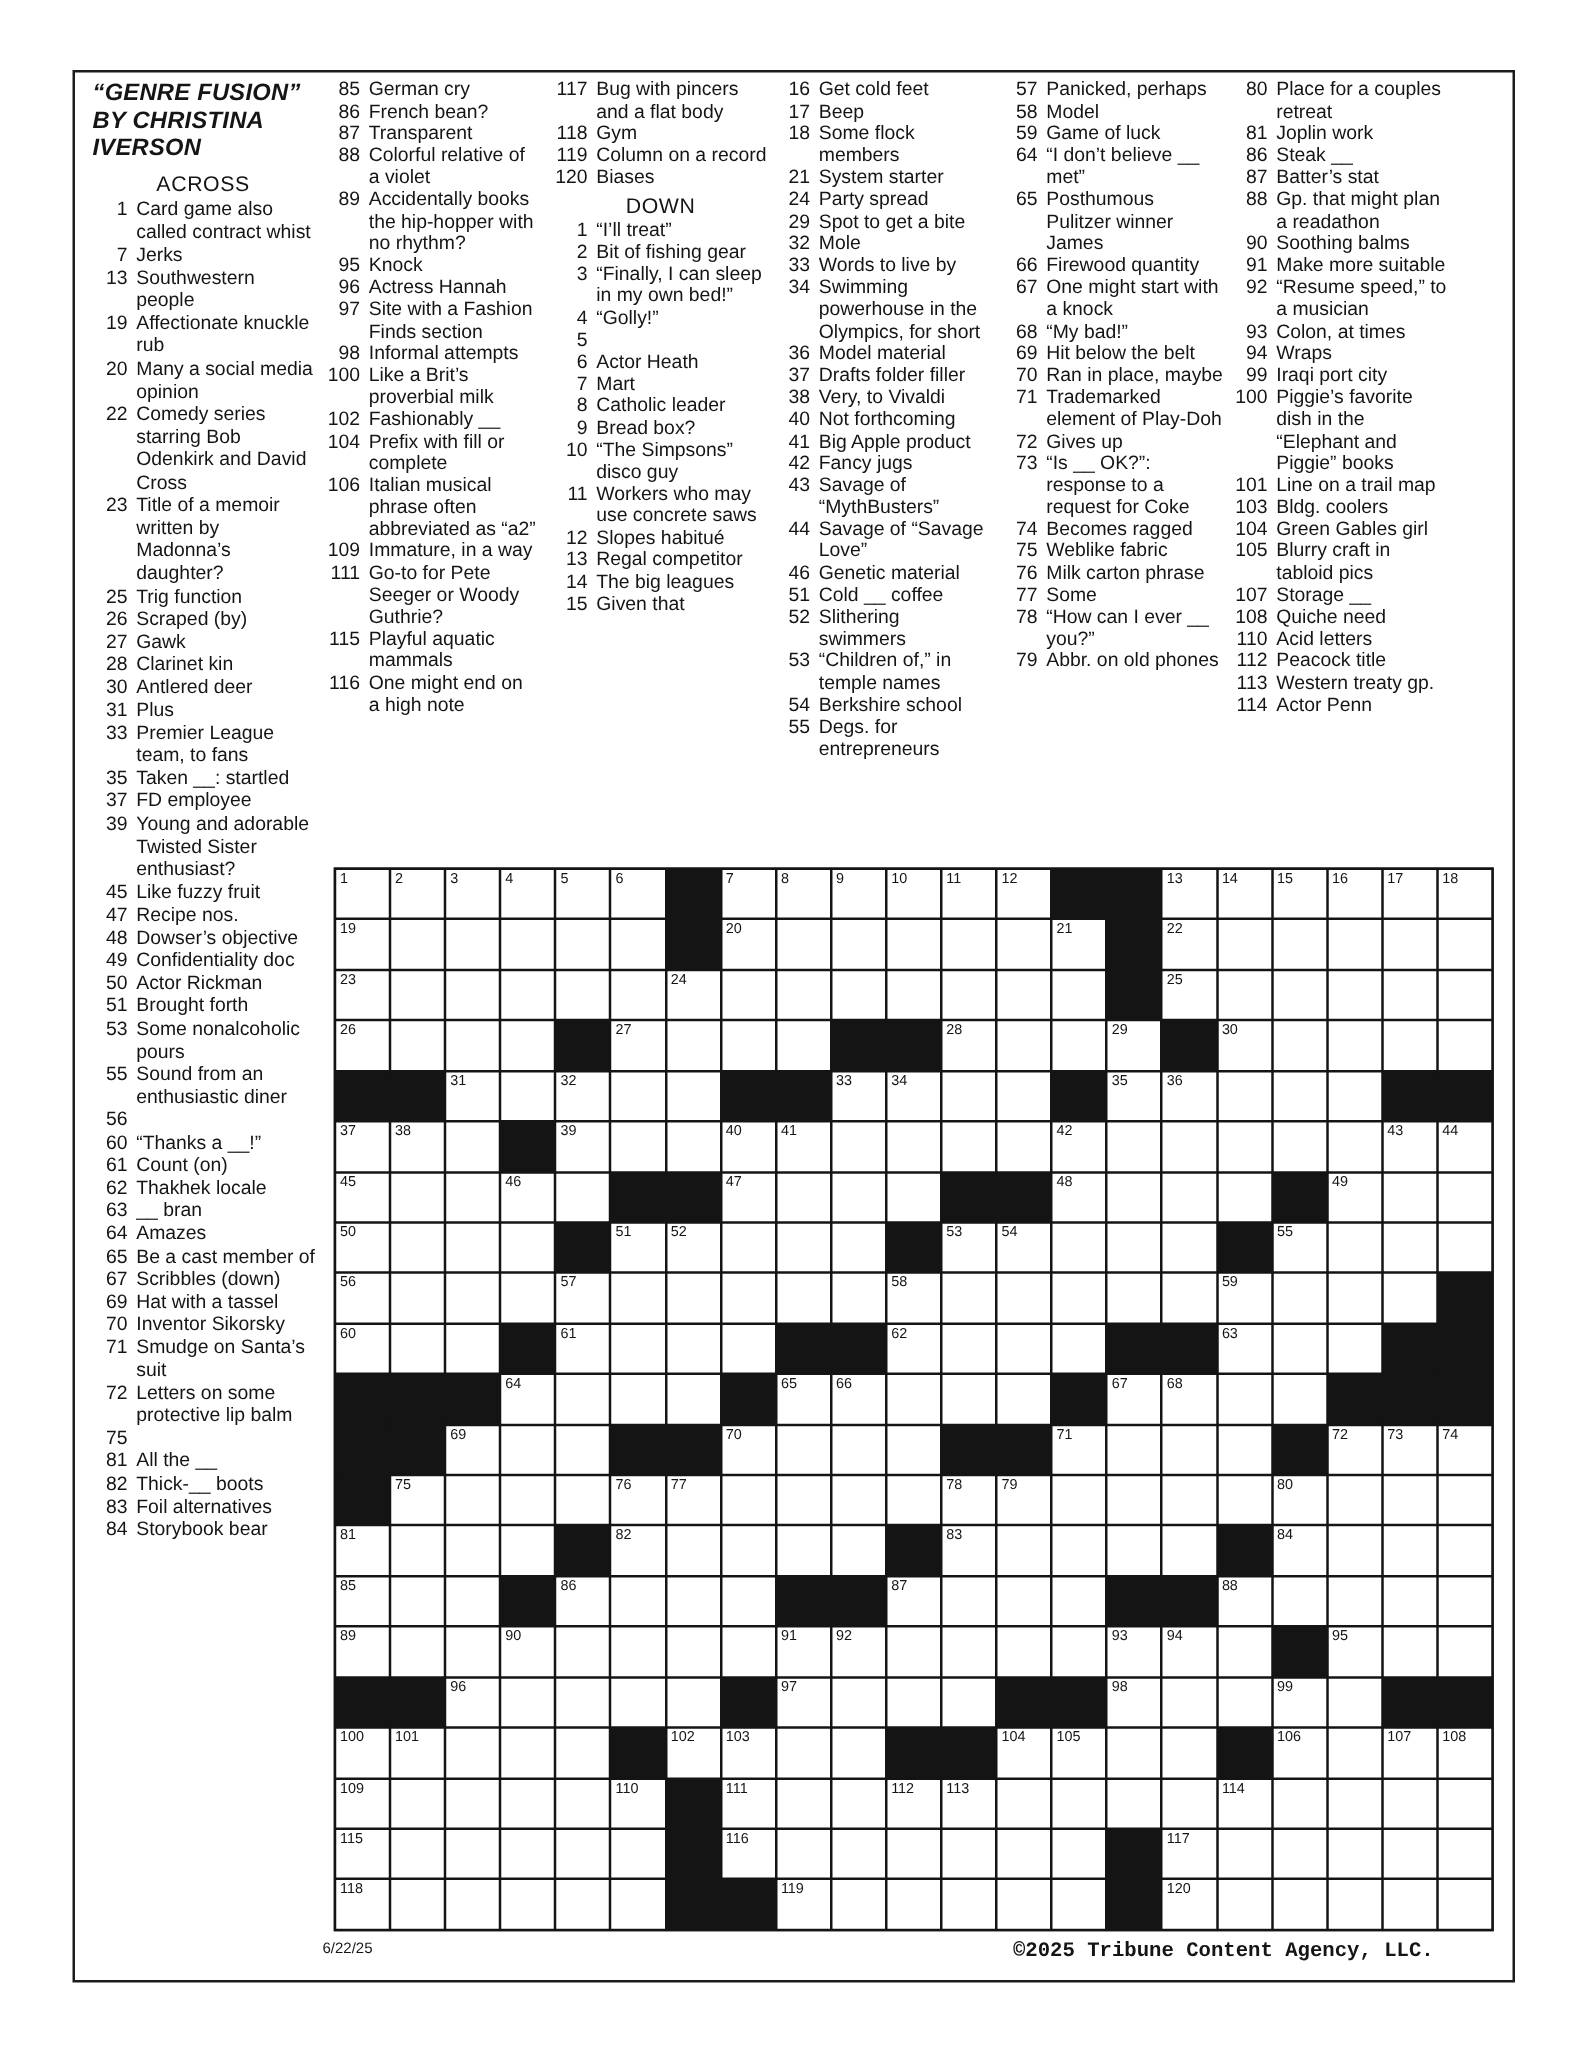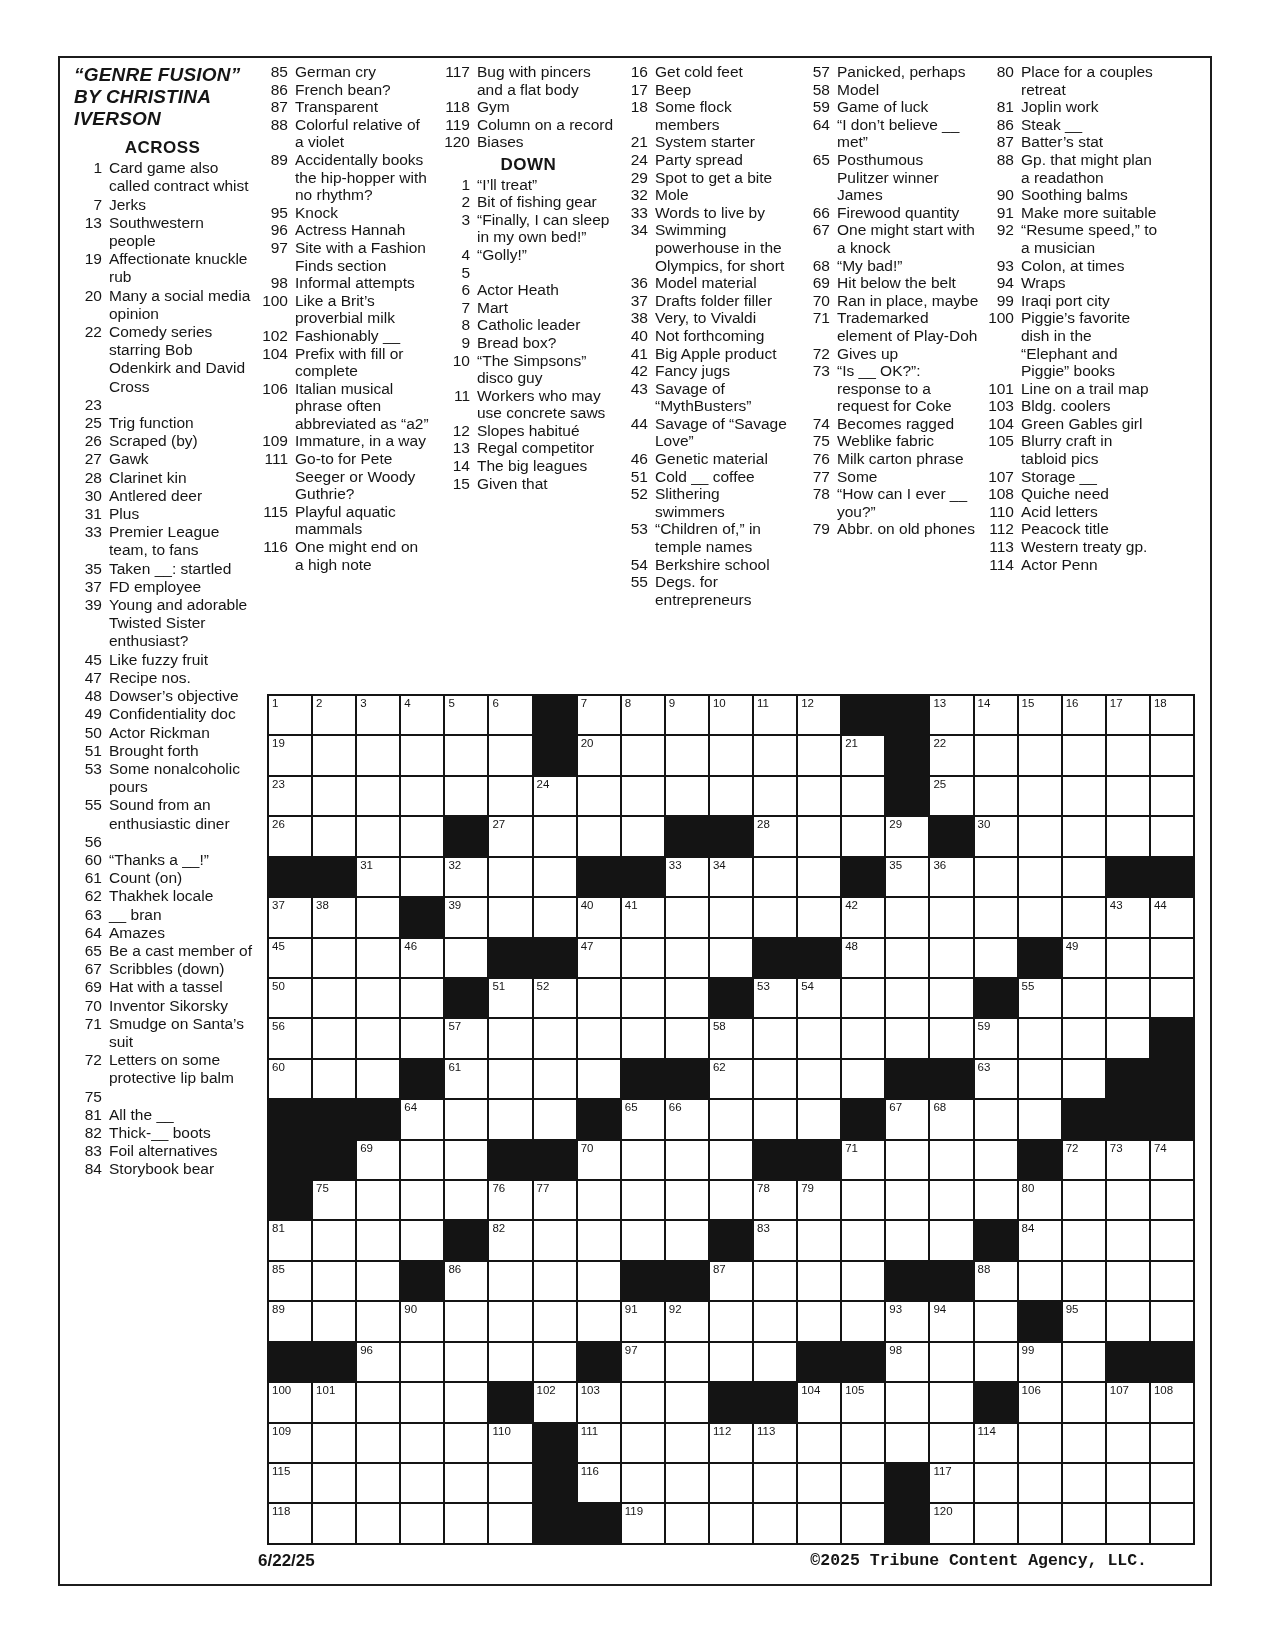--- a/index.html
+++ b/index.html
@@ -14,30 +14,30 @@
   #col0{left:72px;top:137px;width:181px;line-height:18.2px;}
   #col1{left:258px;top:63px;width:173px;}
   #col2{left:440px;top:63px;width:177px;}
   #col3{left:618px;top:63px;width:175px;}
   #col4{left:800px;top:63px;width:179px;}
   #col5{left:982px;top:63px;width:178px;}
   .clue{display:flex;align-items:flex-start;}
   .cn{flex:0 0 30px;text-align:right;margin-right:7px;white-space:nowrap;}
   #col5 .cn{flex-basis:32px;}
   .ct{flex:1 1 auto;}
-  .hdr{font-weight:bold;font-size:17px;text-align:center;letter-spacing:.5px;
+  .hdr{font-weight:normal;font-size:17px;text-align:center;letter-spacing:.5px;
        margin:2px 0 2px 0;}
   #col2 .hdr{margin-top:5px;}
   .grid{position:absolute;left:267px;top:694px;display:grid;
         grid-template-columns:repeat(21,42.1px);grid-auto-rows:38.43px;
         gap:2px;background:#141414;border:2px solid #141414;}
   .cell{background:#ffffff;position:relative;}
   .cell.blk{background:#141414;}
   .num{position:absolute;left:3px;top:1px;font-size:11.5px;line-height:12px;}
-  .footer-date{position:absolute;left:258px;top:1551px;font-weight:bold;font-size:17px;text-align:center;}
+  .footer-date{position:absolute;left:258px;top:1551px;font-weight:normal;font-size:12px;text-align:center;}
   .footer-copy{position:absolute;right:118px;top:1551px;font-weight:bold;font-size:16.5px;
                font-family:Liberation Mono, monospace;}
 </style>
 </head>
 <body>
 
 <div class="frame"></div>
 
 <div class="title">
   <div>“GENRE FUSION”</div>
@@ -66,20 +66,21 @@
     <div class="clue">
       <span class="cn">20</span>
       <span class="ct">Many a social media opinion</span>
     </div>
     <div class="clue">
       <span class="cn">22</span>
       <span class="ct">Comedy series starring Bob Odenkirk and David Cross</span>
     </div>
     <div class="clue">
       <span class="cn">23</span>
+      <span class="ct">Title of a memoir written by Madonna’s daughter?</span>
     </div>
     <div class="clue">
       <span class="cn">25</span>
       <span class="ct">Trig function</span>
     </div>
     <div class="clue">
       <span class="cn">26</span>
       <span class="ct">Scraped (by)</span>
     </div>
     <div class="clue">

